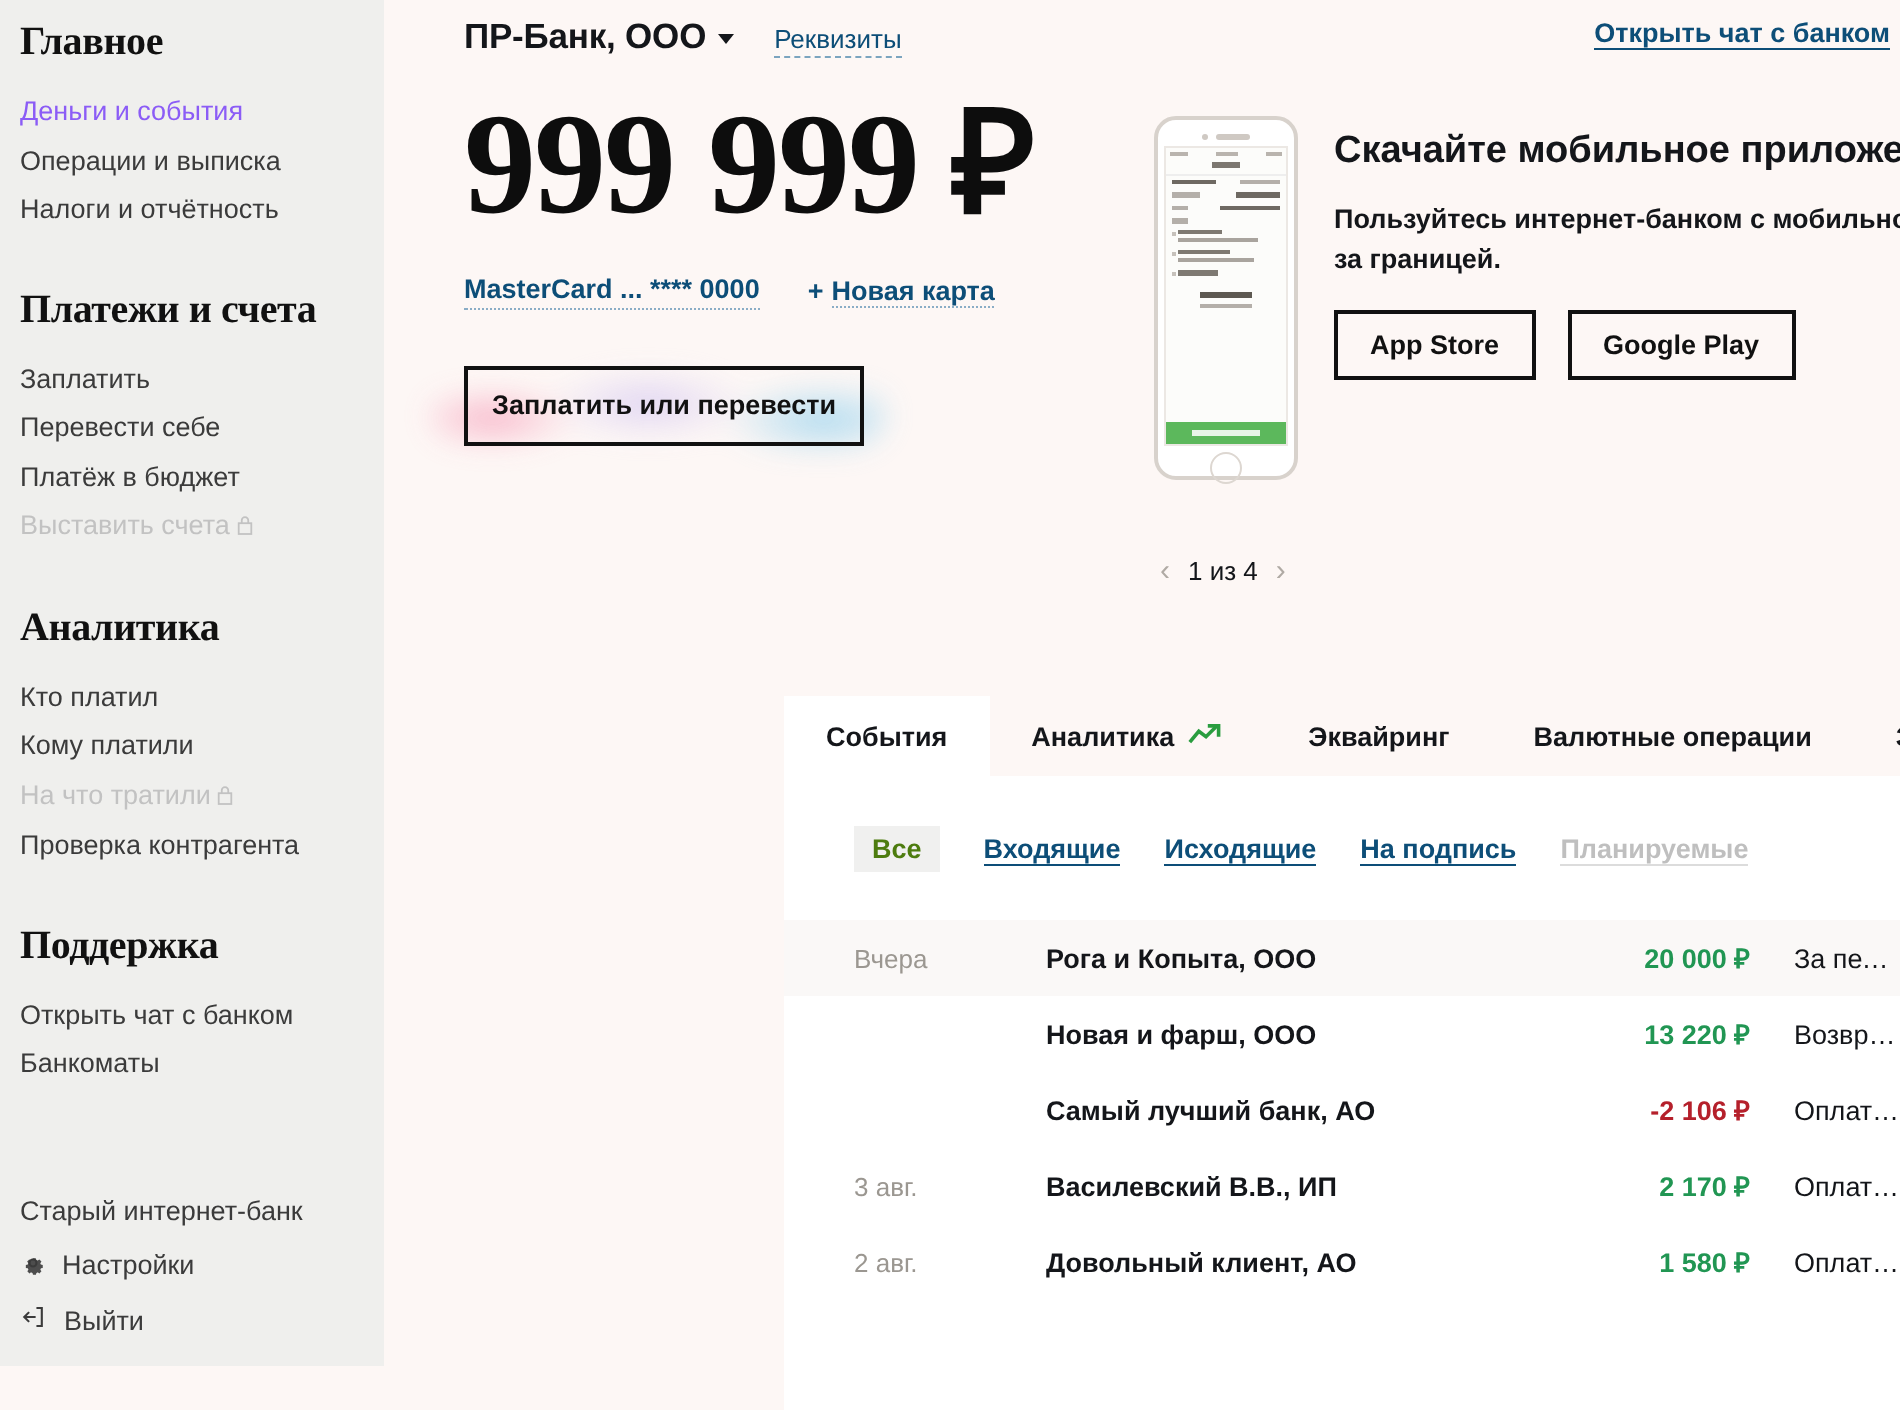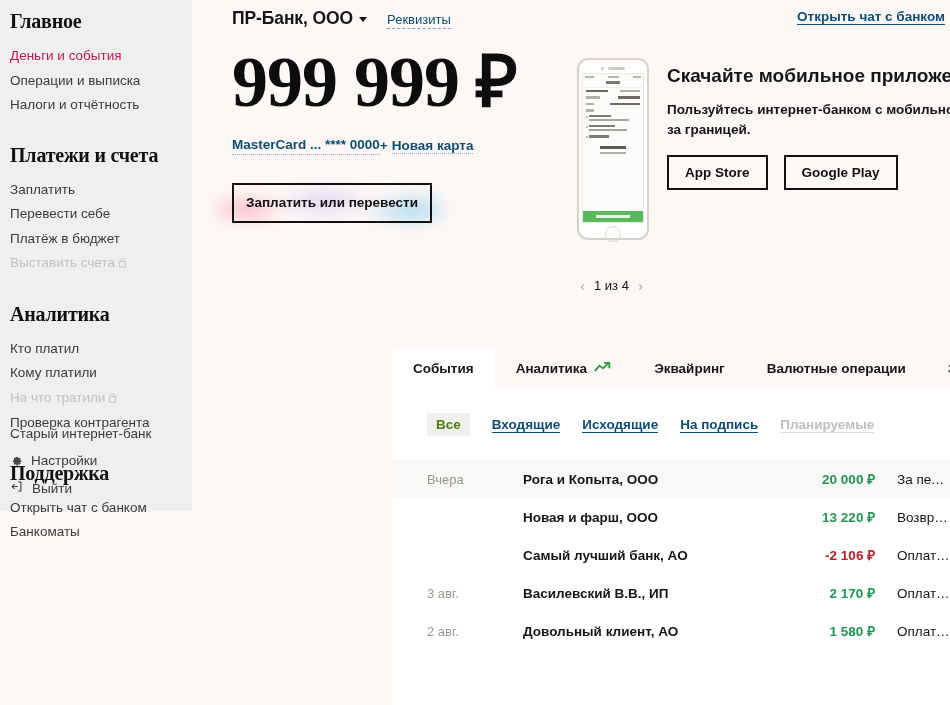--- a/index.html
+++ b/index.html
@@ -7,21 +7,21 @@
   html, body {
     width: 950px; height: 705px;
     font-family: "Liberation Sans", sans-serif;
     background: #fdf7f5;
     overflow: hidden;
   }
   .app { position: relative; width: 950px; height: 705px; display: flex; }
 
   
   .sidebar {
-    width: 192px; height: 511px;
+    width: 192px; height: 683px;
     background: #efefed;
     padding: 10px 0 0 10px;
     flex: 0 0 192px;
     position: relative;
     z-index: 5;
   }
   .side-h {
     font-family: "Liberation Serif", serif;
     font-weight: bold;
     font-size: 20px;
@@ -33,21 +33,21 @@
   .side-link {
     display: block;
     font-size: 13.5px;
     color: #3b3b3b;
     padding: 4px 0 5px 0;
     text-decoration: none;
     line-height: 1.15;
     cursor: pointer;
     white-space: nowrap;
   }
-  .side-link.active { color: #be185d; }
+  .side-link.active { color: #8b5cf6; }
   .side-link.muted { color: #c2c2c2; cursor: default; }
   .lockico { display:inline-block; vertical-align: -1px; margin-left: 3px; }
   .side-bottom { position: absolute; left: 10px; bottom: 8px; width: 182px; }
   .side-bottom .side-link { padding: 5px 0 6px 0; }
   .ico-row { display: flex; align-items: center; gap: 8px; }
 
   
   .main { flex: 1 1 auto; position: relative; background: #fdf7f5; height: 705px; }
 
   
@@ -74,21 +74,21 @@
   
   .balance {
     margin: 12px 0 0 40px;
     font-family: "Liberation Serif", serif;
     font-weight: bold;
     font-size: 72px;
     color: #0d0d0d;
     letter-spacing: -1px;
     line-height: 1;
   }
-  .cards-row { margin: 18px 0 0 40px; display: flex; align-items: center; }
+  .cards-row { margin: 18px 0 0 40px; display: flex; align-items: center; gap: 24px; }
   .card-link {
     font-size: 13.5px; font-weight: bold; color: #0d4e78;
     border-bottom: 1px dotted #8aadc6; cursor: pointer; line-height: 1.3;
   }
   .newcard { font-size: 13.5px; font-weight: bold; color: #0d4e78; cursor: pointer; }
   .newcard .plus { margin-right: 4px; }
   .newcard .ul { border-bottom: 1px dotted #8aadc6; }
 
   
   .paywrap { position: relative; margin: 28px 0 0 40px; width: 240px; height: 46px; }

